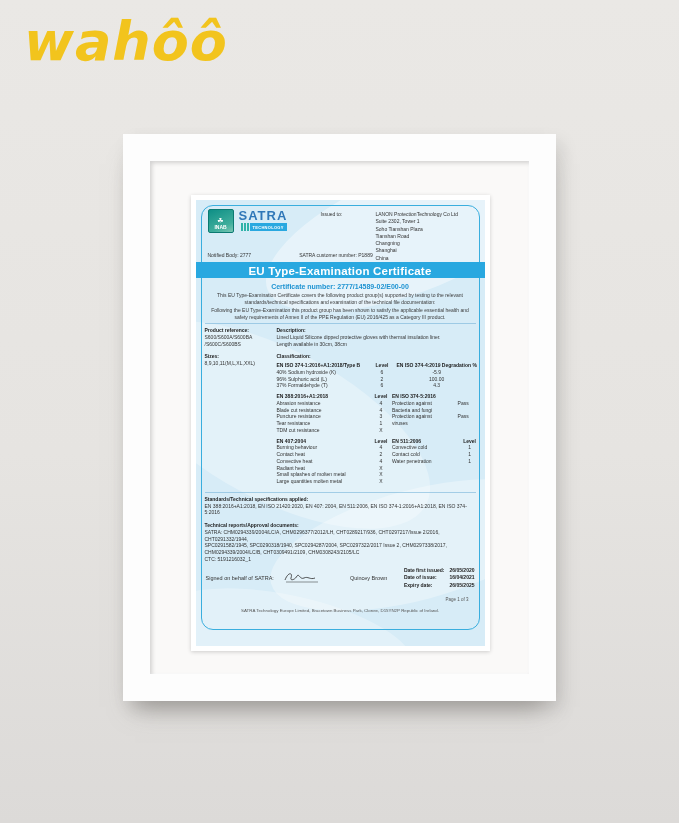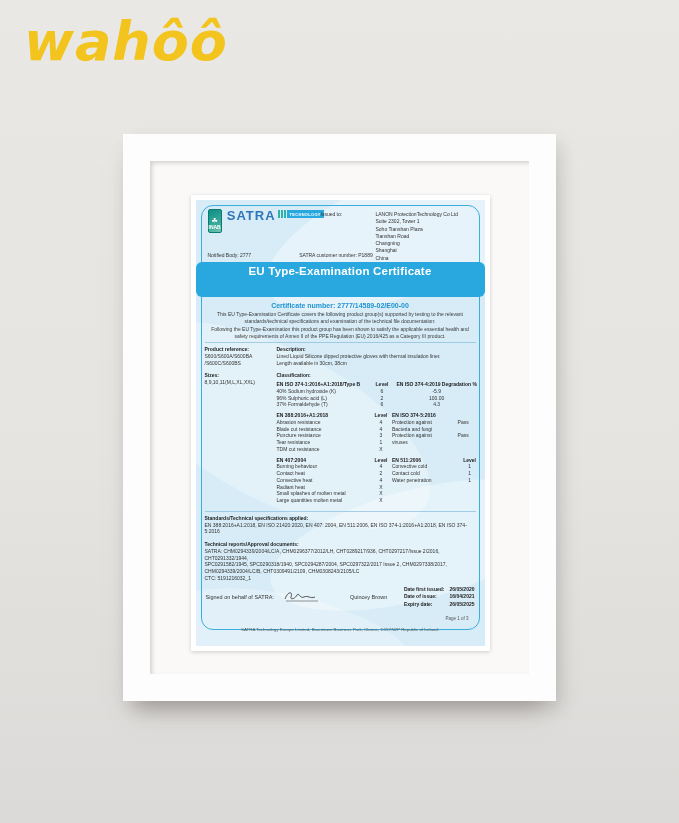--- a/index.html
+++ b/index.html
@@ -45,33 +45,33 @@
   .hdr { display:flex; padding:9px 10px 0 12px; height:50px; }
   .logos { display:flex; gap:5px; width:105px; }
   .inab {
     width:26px; height:24px; border-radius:2px;
     background:linear-gradient(155deg,#0e8f86,#3fae9c 70%,#7cc7b4);
     color:#fff; font-size:5px; font-weight:bold;
     display:flex; flex-direction:column; align-items:center; justify-content:flex-end;
     border:1px solid #0b7a72; padding-bottom:2px;
   }
   .inab .leaf { font-size:7px; line-height:6px; }
-  .satra { display:flex; flex-direction:row; }
+  .satra { display:flex; flex-direction:column; }
   .satra-word { font-size:13px; font-weight:bold; color:#2f77b8; letter-spacing:1px; line-height:13px; }
   .satra-row { display:flex; align-items:stretch; gap:1px; margin-top:1px; margin-left:2px; height:8px; }
   .bar-t { width:2px; background:#2fb3a9; }
   .tech-box { background:#29a8e0; color:#fff; font-size:4px; font-weight:bold; padding:2px 3px 1px 3px; letter-spacing:0.3px; }
   .issued-lbl { font-size:5px; color:#333; width:55px; margin-left:8px; padding-top:2px; }
   .addr { font-size:5px; color:#333; line-height:1.45; padding-top:2px; }
   .nb-row { display:flex; font-size:5px; color:#333; padding:2px 10px 4px 12px; }
   .nb-row .cust { margin-left:48px; }
   
   .title-bar {
     background:#29a8e0; color:#fff; text-align:center;
-    font-size:11.5px; font-weight:bold; line-height:19px; height:35px; letter-spacing:0.2px;border-radius:6px;
+    font-size:11.5px; font-weight:bold; line-height:19px; height:16px; letter-spacing:0.2px;
   }
   .cert-no { text-align:center; font-size:7px; font-weight:bold; color:#1e93d2; margin-top:5px; }
   .intro { text-align:center; font-size:5px; color:#3a3a3a; line-height:1.3; padding:2px 12px 0 12px; }
   .rule { height:1px; background:rgba(110,175,215,0.55); margin:3px 9px; }
   
   .prod { display:flex; padding:0 9px; font-size:5px; color:#333; line-height:1.35; }
   .col-l { width:72px; flex-shrink:0; }
   .col-r { flex:1; }
   .lbl { font-weight:bold; color:#1d1d1d; }
   .gap { height:6px; }

